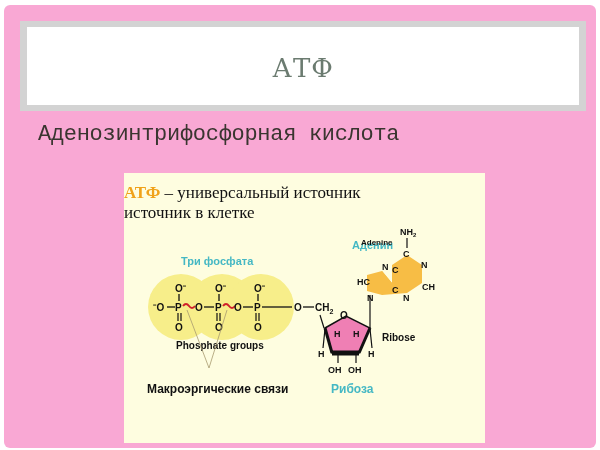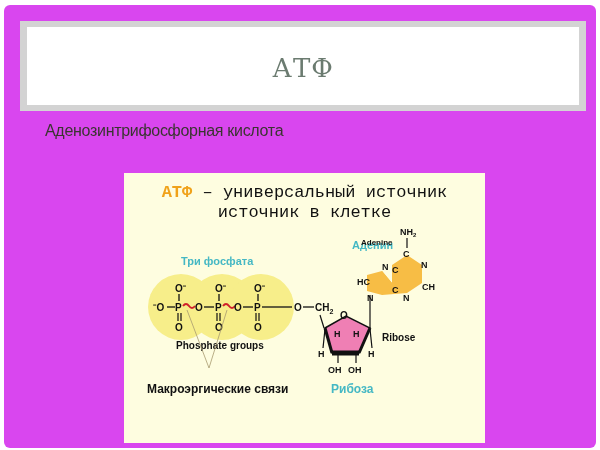--- a/index.html
+++ b/index.html
@@ -1,23 +1,23 @@
 <!DOCTYPE html>
 <html><head>
 <meta charset="utf-8">
 <style>
   html, body { margin:0; padding:0; }
   body { width:600px; height:450px; background:#ffffff; position:relative; overflow:hidden; font-family:"DejaVu Sans", sans-serif; }
-  .slide { position:absolute; left:4px; top:5px; width:592px; height:443px; background:#d946ef; border-radius:6px; }
+  .slide { position:absolute; left:4px; top:5px; width:592px; height:443px; background:#f9a8d4; border-radius:6px; }
   .title-box { position:absolute; left:16px; top:16px; width:566px; height:90px; background:#d3d3d3; }
   .title-inner { position:absolute; left:7px; top:6px; width:552px; height:78px; background:#ffffff; display:flex; align-items:center; justify-content:center; }
   .title-text { font-family:"DejaVu Serif", serif; font-size:26px; color:#6b7b70; letter-spacing:1px; margin-top:4px; }
-  .subtitle { position:absolute; left:41px; top:117px; font-family:Liberation Sans, sans-serif; font-size:16px; color:#3a3530; letter-spacing:-0.3px; }
+  .subtitle { position:absolute; left:34px; top:117px; font-family:Liberation Mono, monospace; font-size:22px; color:#3a3530; letter-spacing:-0.3px; }
   .figure { position:absolute; left:120px; top:168px; width:361px; height:270px; background:#fefde0; }
-  .fig-heading { position:absolute; left:0; top:10px; width:361px; text-align:center; font-family:Liberation Mono, monospace; font-size:17px; line-height:20px; color:#111; }
+  .fig-heading { position:absolute; left:0; top:10px; width:361px; font-family:Liberation Serif, serif; font-size:17px; line-height:20px; color:#111; }
   .fig-heading .hl { color:#f0a21a; font-weight:bold; }
   .fig-svg { position:absolute; left:0; top:0; }
 </style>
 </head>
 <body>
 
 <div class="slide">
   <div class="title-box">
     <div class="title-inner">
       <span class="title-text">АТФ</span>

